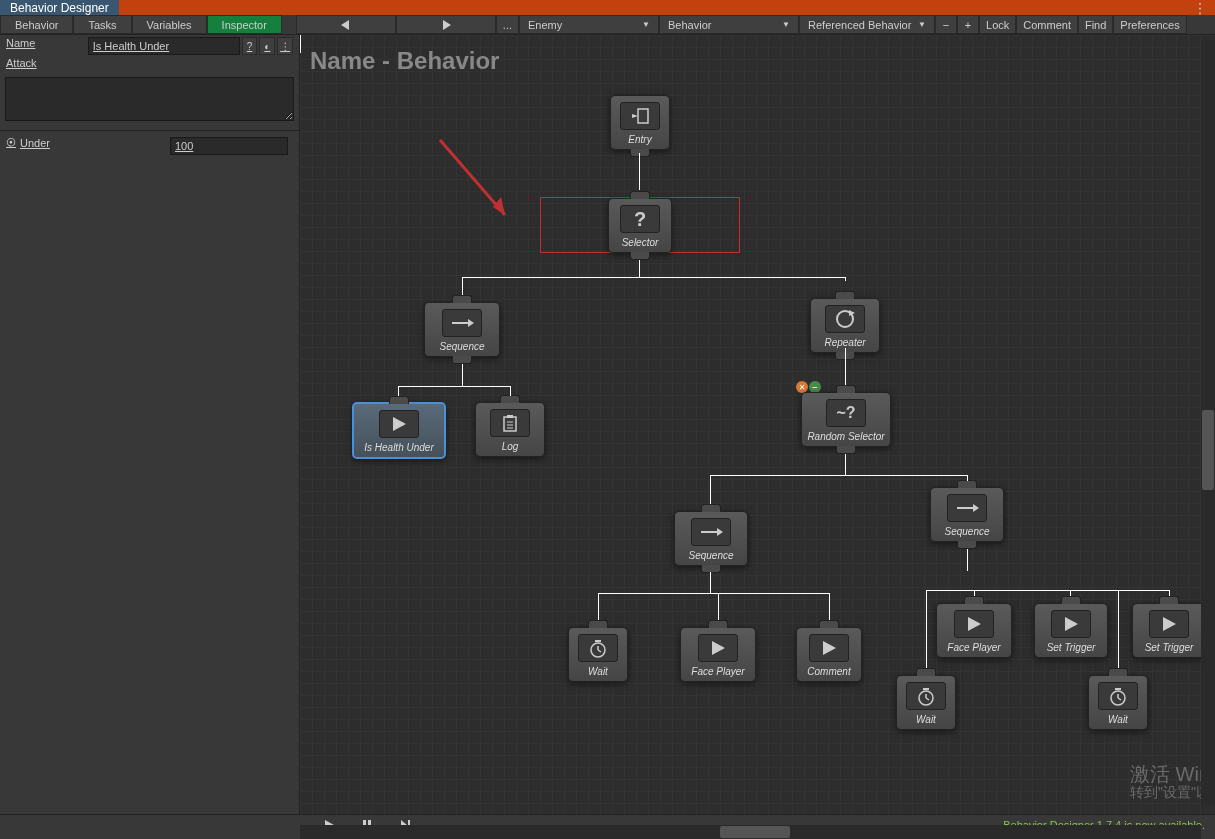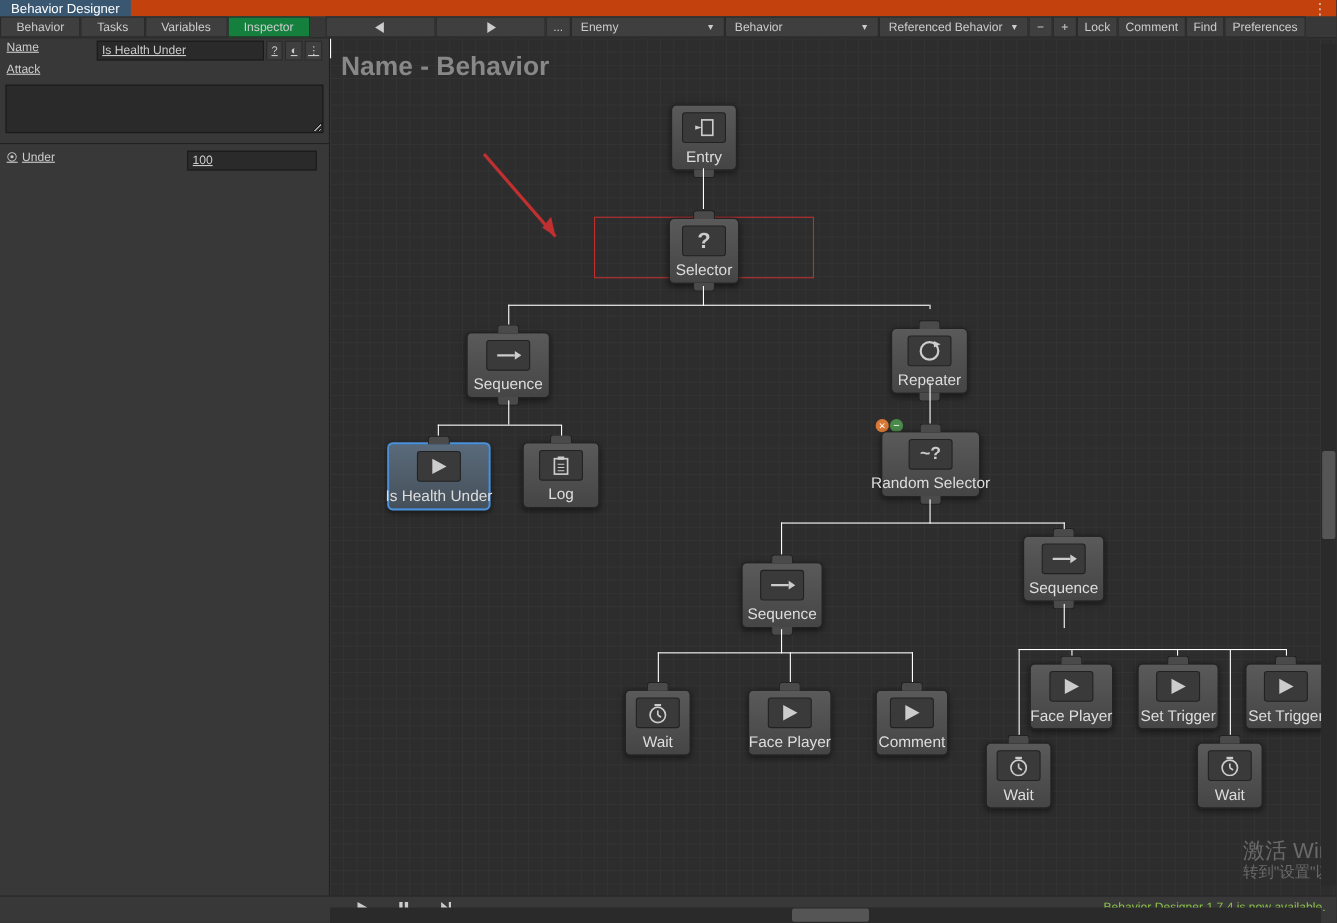--- a/index.html
+++ b/index.html
@@ -24,21 +24,21 @@
 .icon-btn { width: 18px; height: 18px; background: #3f3f3f; border: 1px solid #2a2a2a; display: flex; align-items: center; justify-content: center; margin-left: 2px; cursor: pointer; font-size: 10px; }
 .comment-box { width: calc(100% - 10px); height: 44px; margin: 2px 5px; background: #2a2a2a; border: 1px solid #1a1a1a; }
 .divider { height: 1px; background: #222; margin: 4px 0; }
 .canvas { flex: 1; position: relative; background: #2d2d2d; background-image: linear-gradient(#333 1px, transparent 1px), linear-gradient(90deg, #333 1px, transparent 1px); background-size: 12px 12px; overflow: hidden; }
 .canvas-title { position: absolute; top: 12px; left: 10px; font-size: 24px; font-weight: bold; color: #888; }
 .node { position: absolute; background: linear-gradient(#5a5a5a, #454545); border: 1px solid #222; border-radius: 5px; display: flex; flex-direction: column; align-items: center; padding: 6px 8px 4px; box-shadow: 0 2px 6px rgba(0,0,0,0.5); }
 .node.selected { border: 2px solid #4a90d9; background: linear-gradient(#5a6a7a, #45505a); }
 .node-port-top { position: absolute; top: -8px; width: 20px; height: 8px; background: #4a4a4a; border: 1px solid #222; border-bottom: none; border-radius: 3px 3px 0 0; }
 .node-port-bottom { position: absolute; bottom: -8px; width: 20px; height: 8px; background: #4a4a4a; border: 1px solid #222; border-top: none; border-radius: 0 0 3px 3px; }
 .node-icon { width: 40px; height: 28px; background: #3a3a3a; border: 1px solid #222; border-radius: 3px; display: flex; align-items: center; justify-content: center; margin-bottom: 4px; }
-.node-label { font-size: 14px; color: #ddd; white-space: nowrap; }
+.node-label { font-size: 10px; color: #ddd; white-space: nowrap; font-style: italic; }
 .red-box { position: absolute; border: 1px solid #c03030; }
 .conn { position: absolute; background: #fff; }
 .conn-v { width: 1px; }
 .conn-h { height: 1px; }
 .badges { position: absolute; display: flex; gap: 1px; }
 .badge-x { width: 12px; height: 12px; border-radius: 50%; background: #d97734; color: #fff; font-size: 8px; display: flex; align-items: center; justify-content: center; }
 .badge-m { width: 12px; height: 12px; border-radius: 50%; background: #4a8a4a; color: #fff; font-size: 10px; display: flex; align-items: center; justify-content: center; }
 .bottombar { height: 20px; background: #383838; border-top: 1px solid #222; display: flex; align-items: center; padding: 0 10px; }
 .play-btn { width: 38px; height: 18px; display: flex; align-items: center; justify-content: center; cursor: pointer; }
 .status { margin-left: auto; color: #8bc34a; font-size: 11px; }

